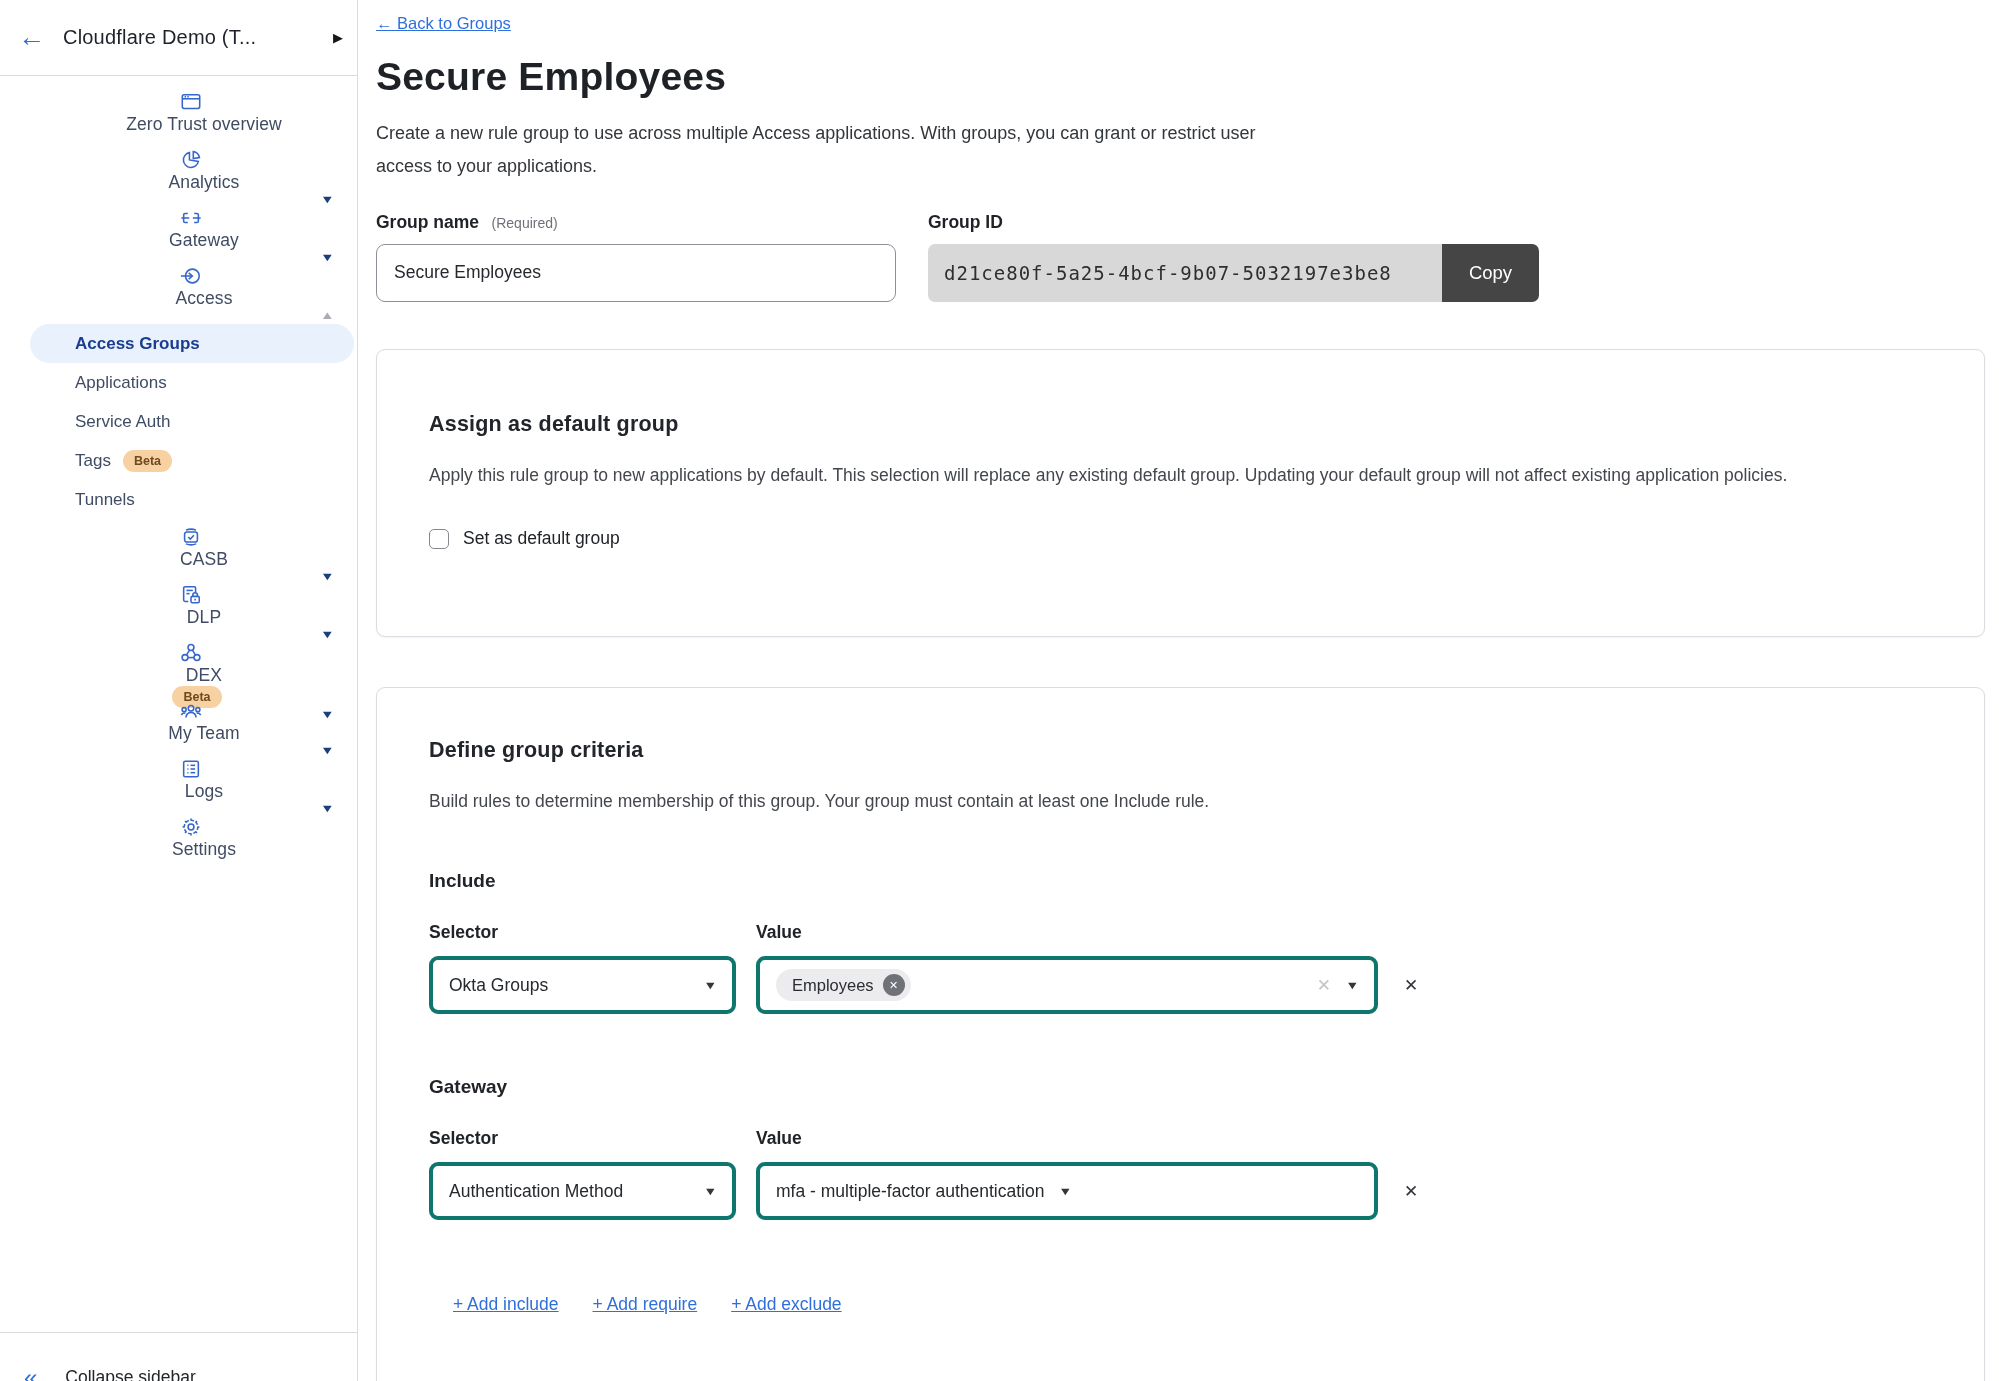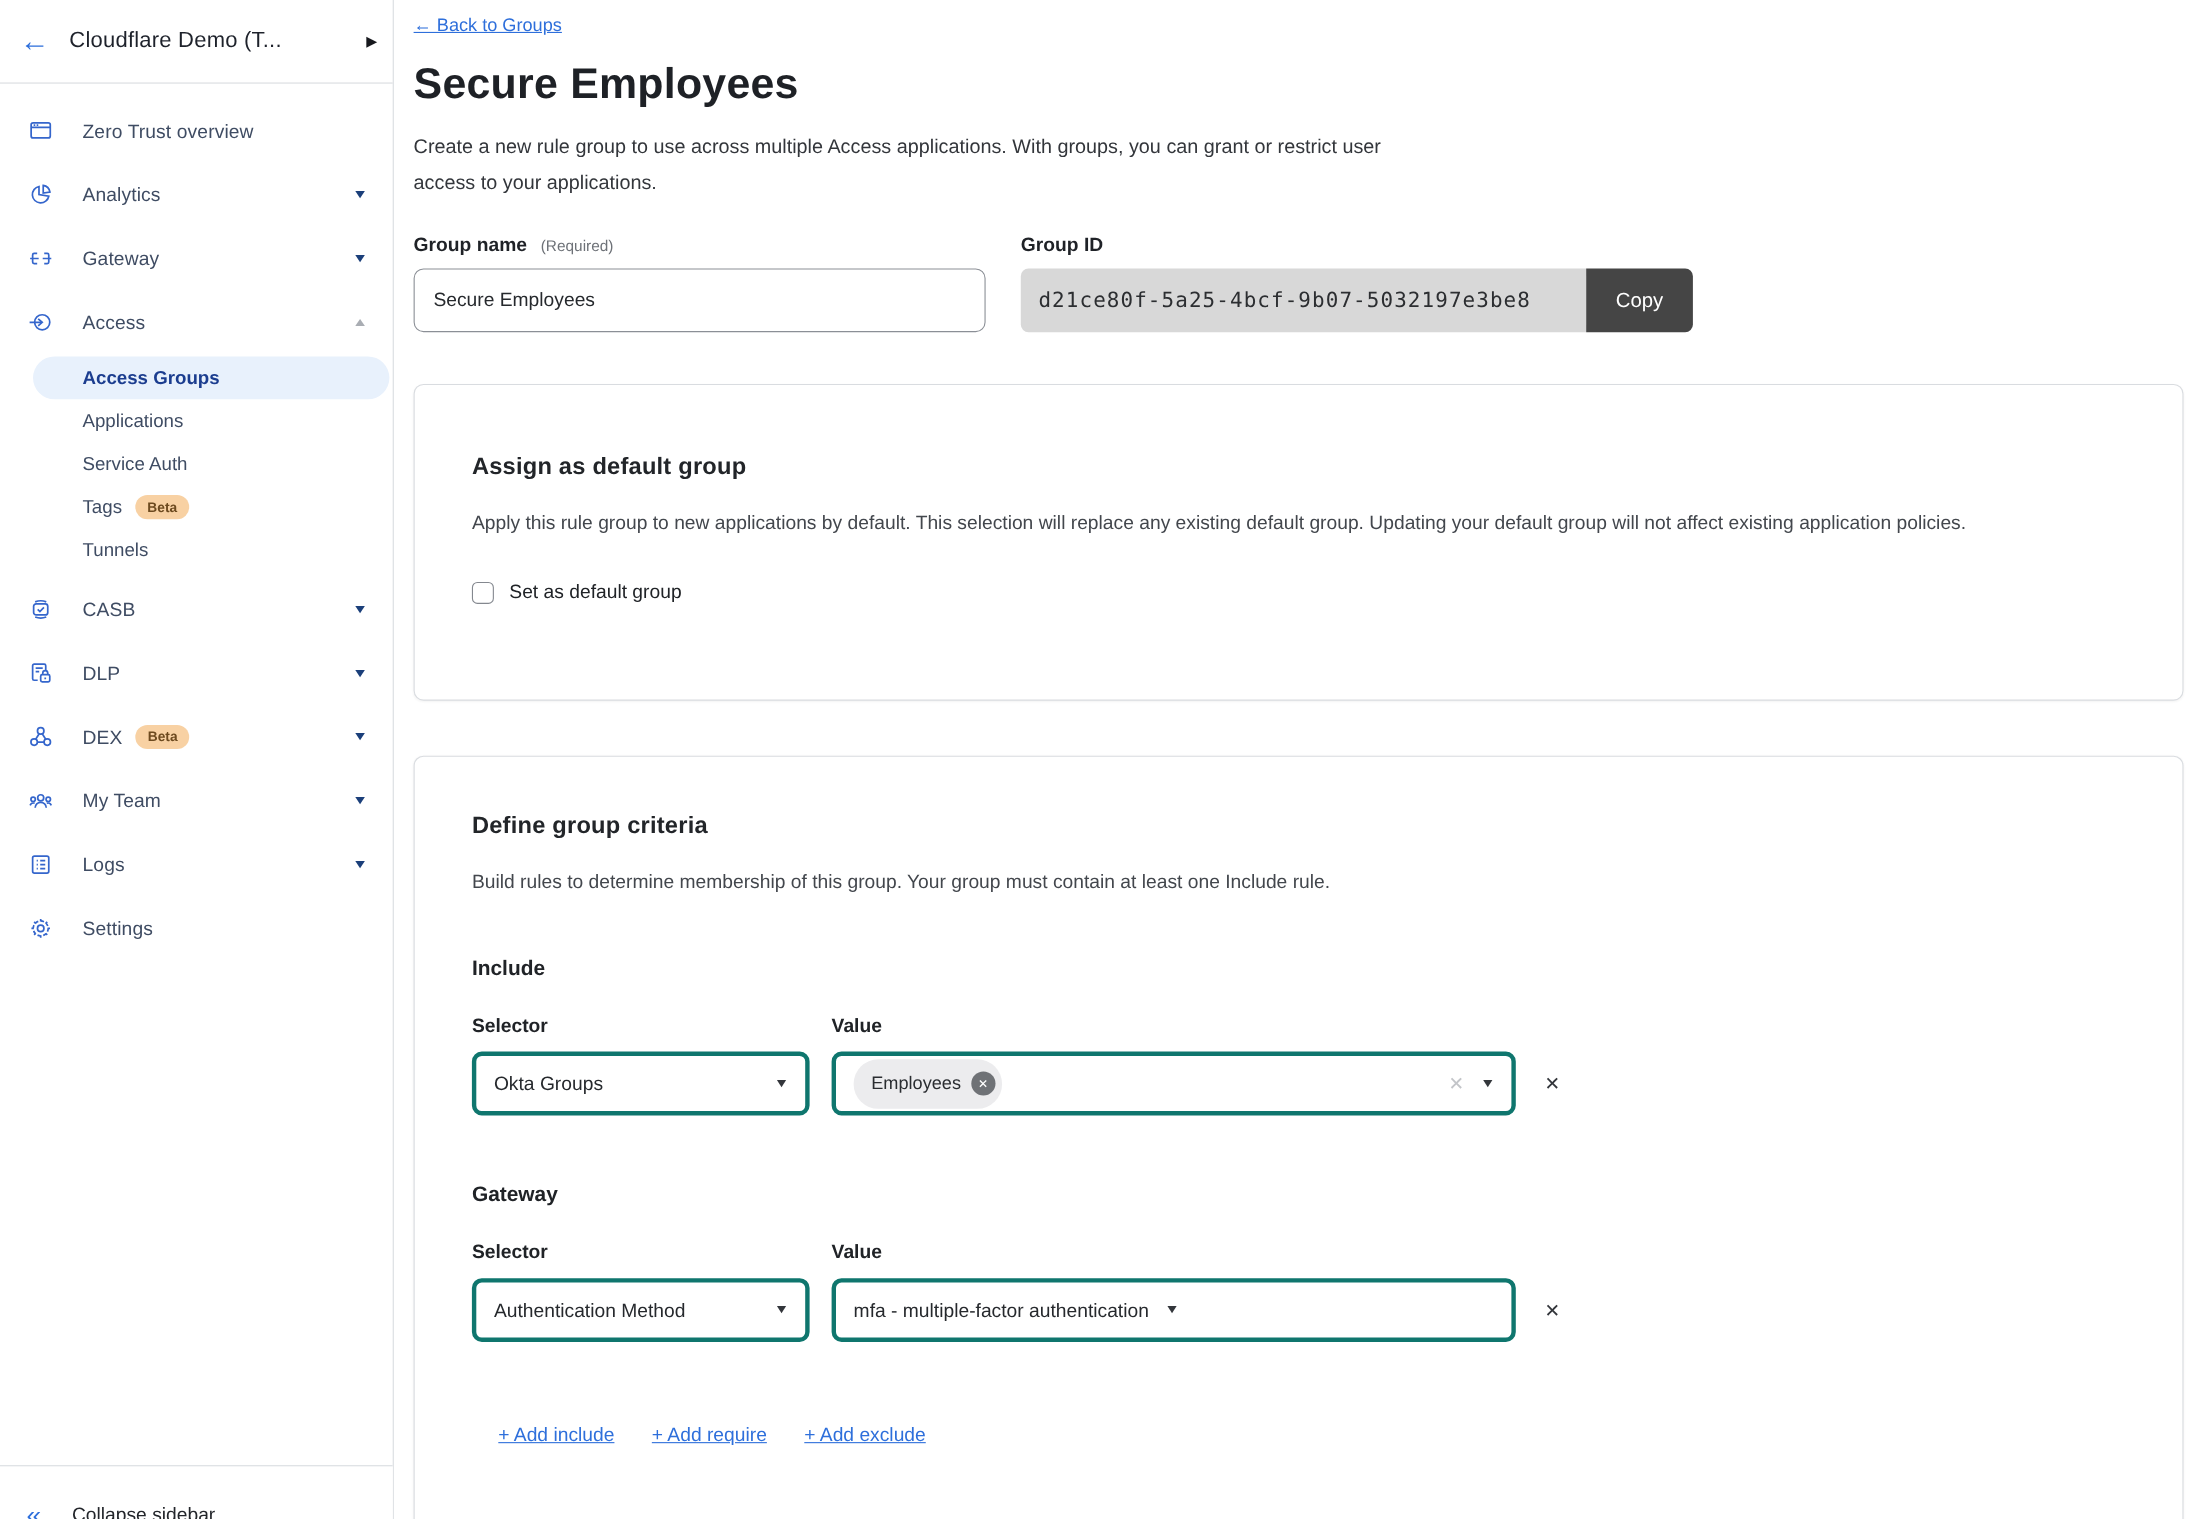--- a/index.html
+++ b/index.html
@@ -11,21 +11,21 @@
              background:#fff; border-right:1px solid var(--card-border); }
   .sidebar-header { height:76px; border-bottom:1px solid var(--card-border);
                     display:flex; align-items:center; padding:0 14px 0 18px; }
   .back-arrow { color:var(--link-blue); font-size:27px; line-height:1; cursor:pointer; }
   .account-name { font-size:20px; font-weight:400; color:#1e222b; margin-left:18px;
                   white-space:nowrap; letter-spacing:.2px; }
   .account-expand { margin-left:auto; font-size:13px; color:#16181d; cursor:pointer; }
 
   .nav { padding-top:14px; }
   .nav-item { height:58px; display:flex; align-items:center; padding-left:25px;
-              cursor:pointer; }
+              cursor:pointer;flex-direction:column; }
   .nav-icon { width:24px; height:24px; flex:0 0 24px; color:var(--icon-blue);
               display:flex; align-items:center; justify-content:center; }
   .nav-label { margin-left:26px; font-size:17.5px; color:var(--nav-text); letter-spacing:.1px; }
   .nav-caret { margin-left:auto; margin-right:24px; font-size:11px; color:var(--caret-navy);
                transform:scaleX(1.35); }
   .nav-caret.up { color:#a9adb3; }
   .sub-list { padding:2px 0 6px 0; }
   .sub-item { height:39px; display:flex; align-items:center; padding-left:75px;
               font-size:17px; color:var(--nav-text); cursor:pointer; }
   .sub-item.active { background:var(--active-bg); border-radius:999px;
@@ -79,21 +79,21 @@
   .rule-labels { margin-top:30px; display:flex; }
   .rule-label { font-size:17.5px; font-weight:700; color:#202327; }
   .rule-label.value { margin-left:0; }
   .rule-row { margin-top:13px; display:flex; align-items:center; }
   .select-box { height:58px; border:4px solid #0f766e; border-radius:9px; background:#fff;
                 display:flex; align-items:center; padding:0 16px; cursor:pointer; }
   .selector-select { width:307px; }
   .value-select { width:622px; margin-left:20px; }
   .select-text { font-size:17.5px; color:#26292d; }
   .select-caret { margin-left:auto; font-size:11px; color:#33363b; transform:scaleX(1.3); }
-  .tag-pill { background:#ececee; border-radius:999px; height:45px; display:flex;
+  .tag-pill { background:#ececee; border-radius:999px; height:32px; display:flex;
               align-items:center; padding:0 6px 0 16px; }
   .tag-text { font-size:16.5px; color:#2a2d31; }
   .tag-remove { margin-left:9px; width:22px; height:22px; border-radius:50%; background:#6f7276;
                 color:#fff; font-size:11px; display:flex; align-items:center; justify-content:center;
                 cursor:pointer; }
   .clear-x { margin-left:auto; color:#c3c5c9; font-size:17px; cursor:pointer; }
   .value-select .select-caret { margin-left:16px; }
   .row-remove { margin-left:26px; font-size:17px; color:#33363b; cursor:pointer; }
   .add-links { margin-top:74px; display:flex; padding-left:24px; }
   .add-link { font-size:17.5px; color:var(--link-blue); text-decoration:underline;

